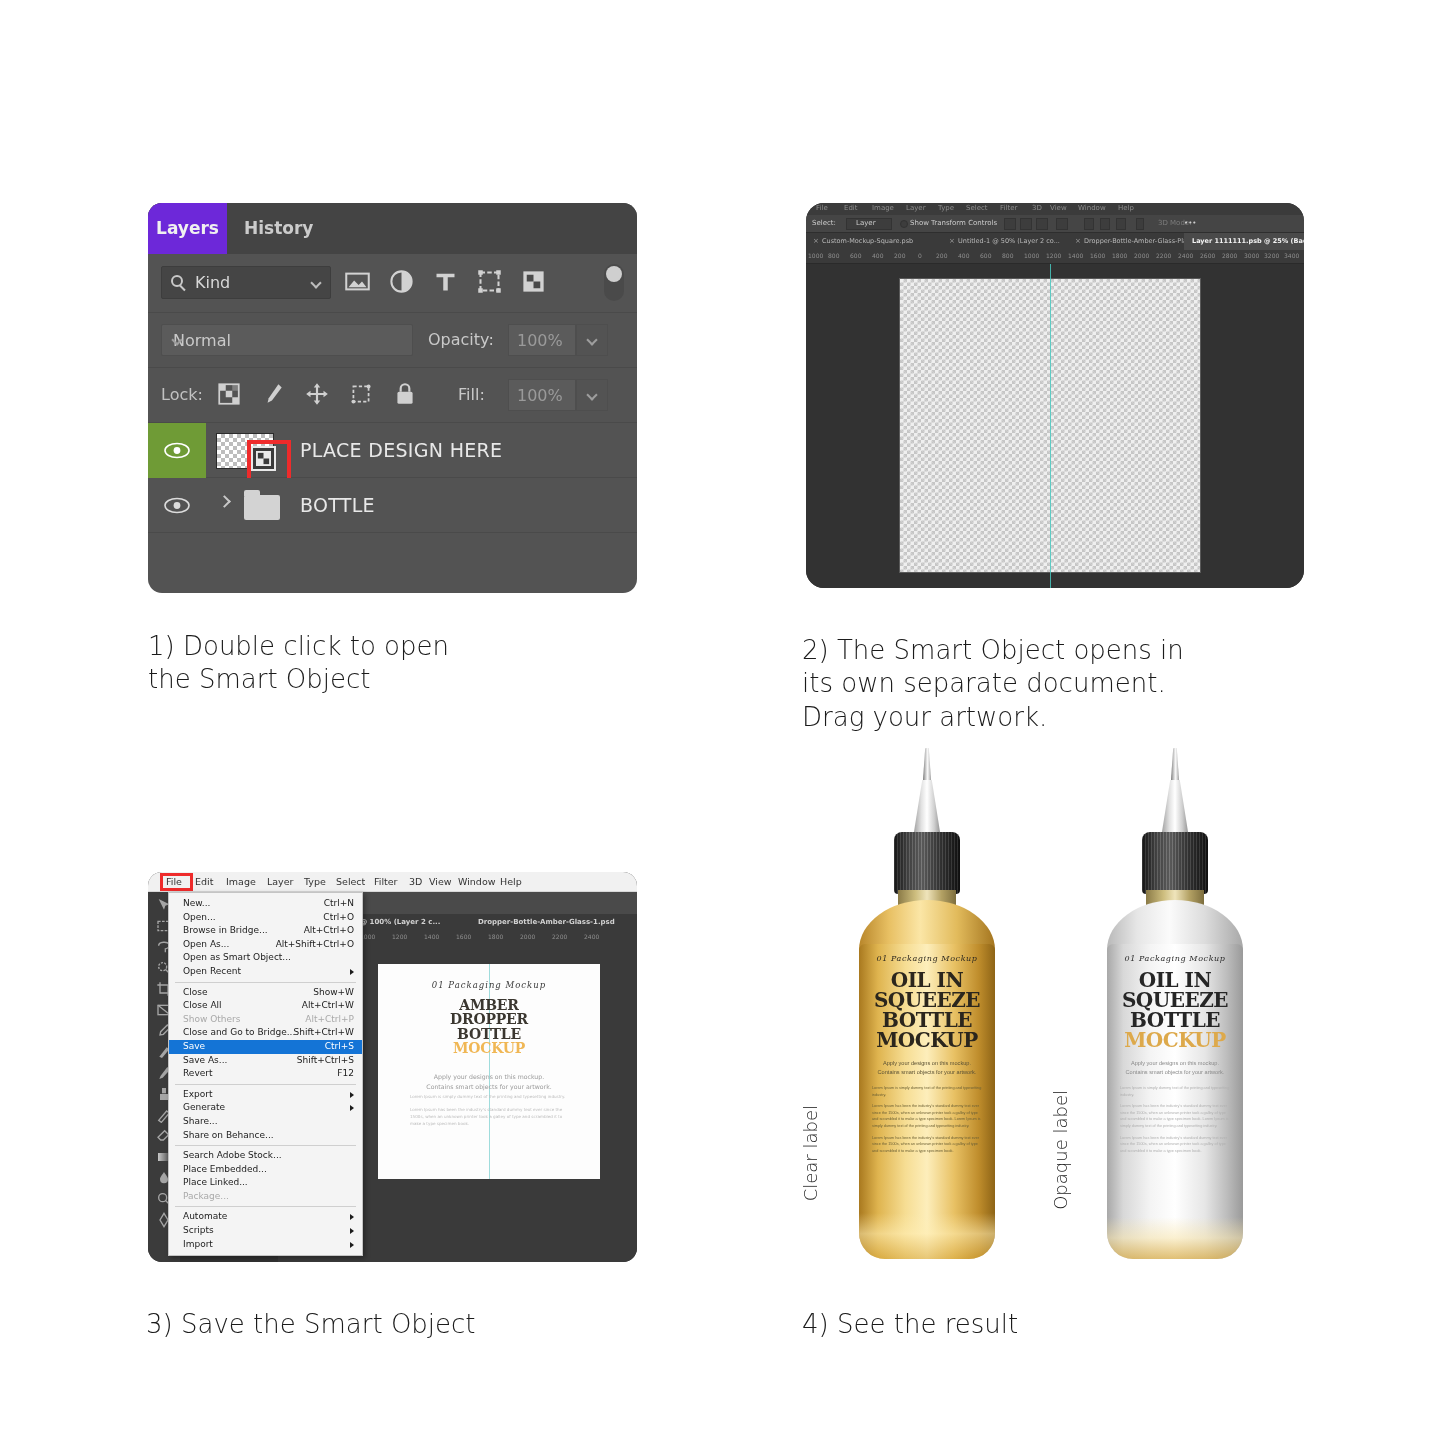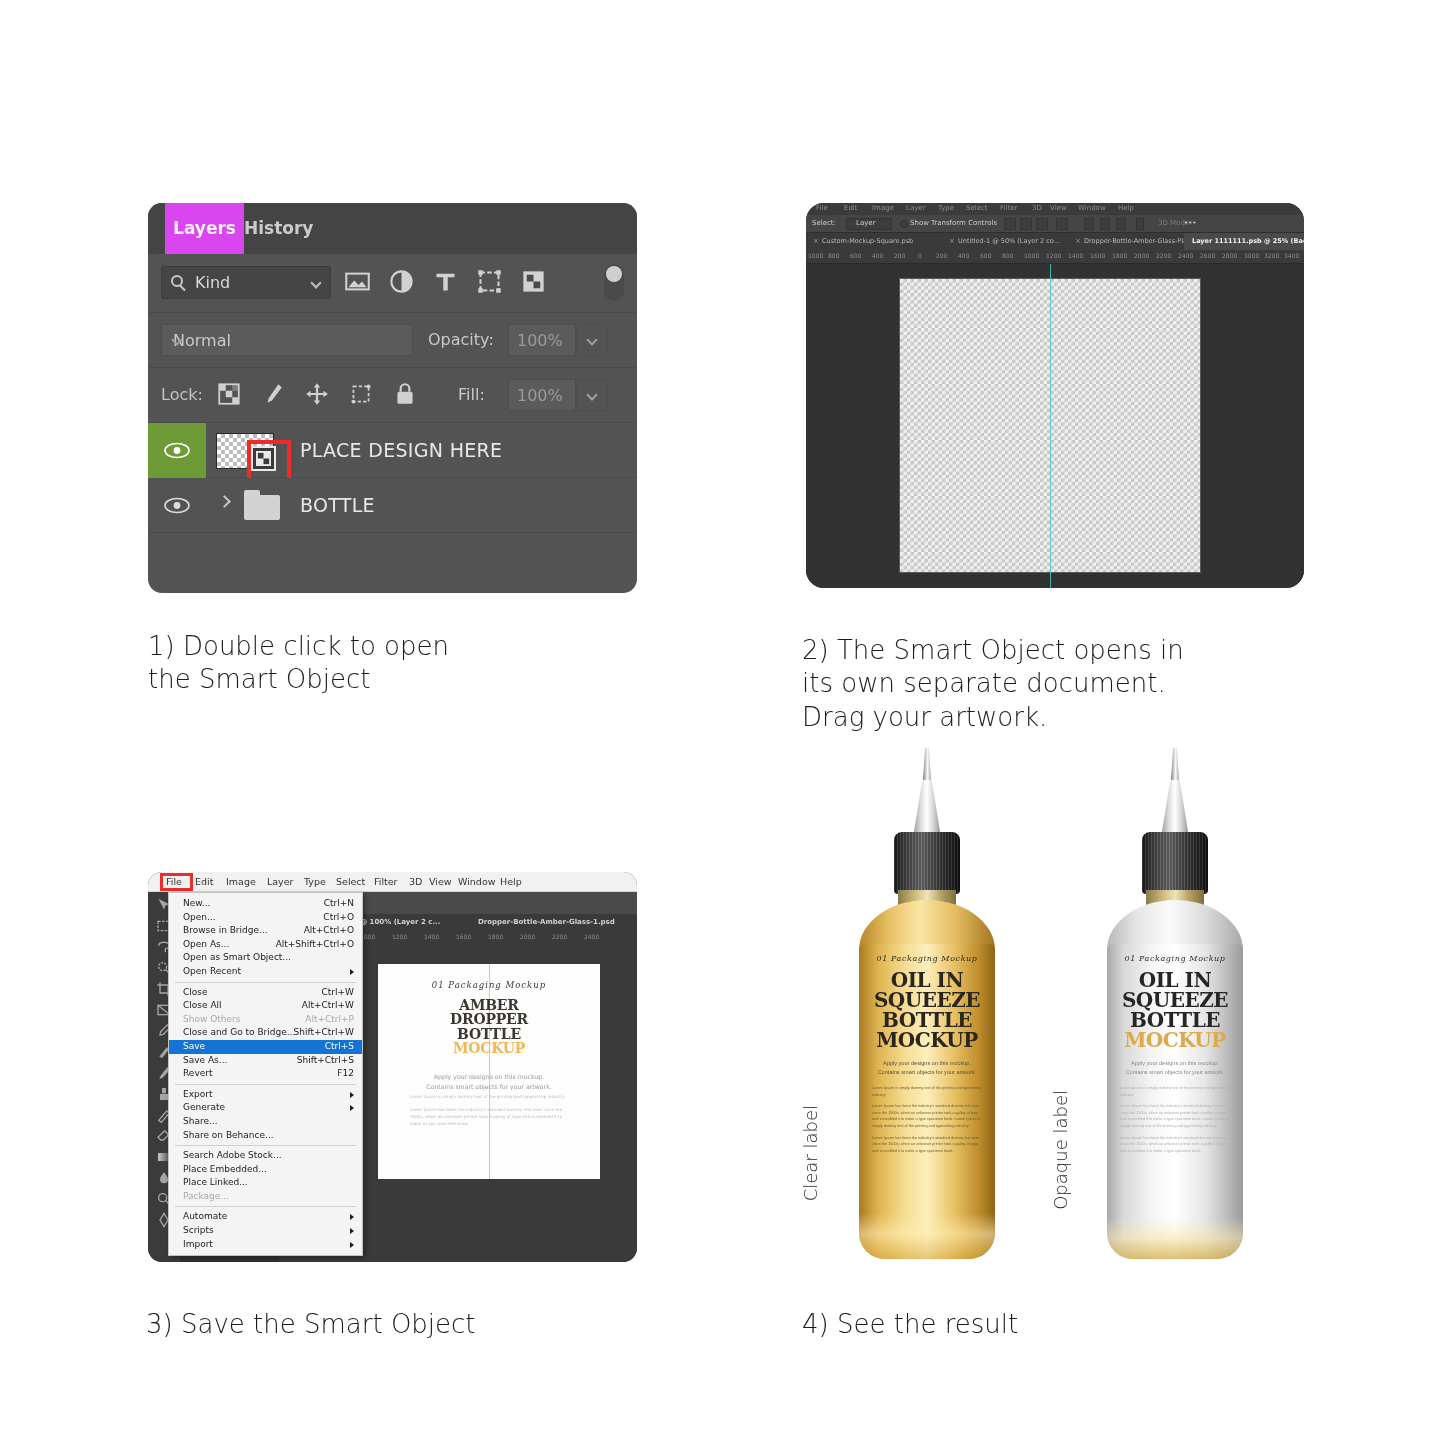--- a/index.html
+++ b/index.html
@@ -38,21 +38,21 @@
     position: absolute; left: 148px; top: 203px;
     width: 489px; height: 390px;
     background: #535353; border-radius: 14px; overflow: hidden;
     font-family: "DejaVu Sans", sans-serif;
   }
   .p1-tabs { position:relative; height:51px; background:#444444; }
   .p1-tab {
     position:absolute; top:0; height:51px; line-height:51px;
     font-size:17px; font-weight:bold; color:#cfcfcf; padding:0 17px;
   }
-  .p1-tab.active { left:17px; width:79px; background:#d946ef; color:#f0f0f0; text-align:center; padding:0;}
+  .p1-tab.active { left:0; width:79px; background:#6d28d9; color:#f0f0f0; text-align:center; padding:0;}
   .p1-tab.inactive { left:79px; color:#cbcbcb; }
 
   .p1-filter {
     height:59px; background:#535353; position:relative;
     border-bottom:1px solid #4a4a4a;
   }
   .kind-box {
     position:absolute; left:13px; top:12px; width:170px; height:33px;
     background:#454545; border:1px solid #3d3d3d; border-radius:2px;
   }
@@ -753,21 +753,21 @@
     </div>
 
     <div class="p3-menu">
       <div class="mrow"><span>New...</span><span class="sc">Ctrl+N</span></div>
       <div class="mrow"><span>Open...</span><span class="sc">Ctrl+O</span></div>
       <div class="mrow"><span>Browse in Bridge...</span><span class="sc">Alt+Ctrl+O</span></div>
       <div class="mrow"><span>Open As...</span><span class="sc">Alt+Shift+Ctrl+O</span></div>
       <div class="mrow"><span>Open as Smart Object...</span></div>
       <div class="mrow"><span>Open Recent</span><span class="arr"></span></div>
       <div class="msep"></div>
-      <div class="mrow"><span>Close</span><span class="sc">Ctrl+W</span></div>
+      <div class="mrow"><span>Close</span><span class="sc">Show+W</span></div>
       <div class="mrow"><span>Close All</span><span class="sc">Alt+Ctrl+W</span></div>
       <div class="mrow dim"><span>Show Others</span><span class="sc">Alt+Ctrl+P</span></div>
       <div class="mrow"><span>Close and Go to Bridge...</span><span class="sc">Shift+Ctrl+W</span></div>
       <div class="mrow hl"><span>Save</span><span class="sc">Ctrl+S</span></div>
       <div class="mrow"><span>Save As...</span><span class="sc">Shift+Ctrl+S</span></div>
       <div class="mrow"><span>Revert</span><span class="sc">F12</span></div>
       <div class="msep"></div>
       <div class="mrow"><span>Export</span><span class="arr"></span></div>
       <div class="mrow"><span>Generate</span><span class="arr"></span></div>
       <div class="mrow"><span>Share...</span></div>

